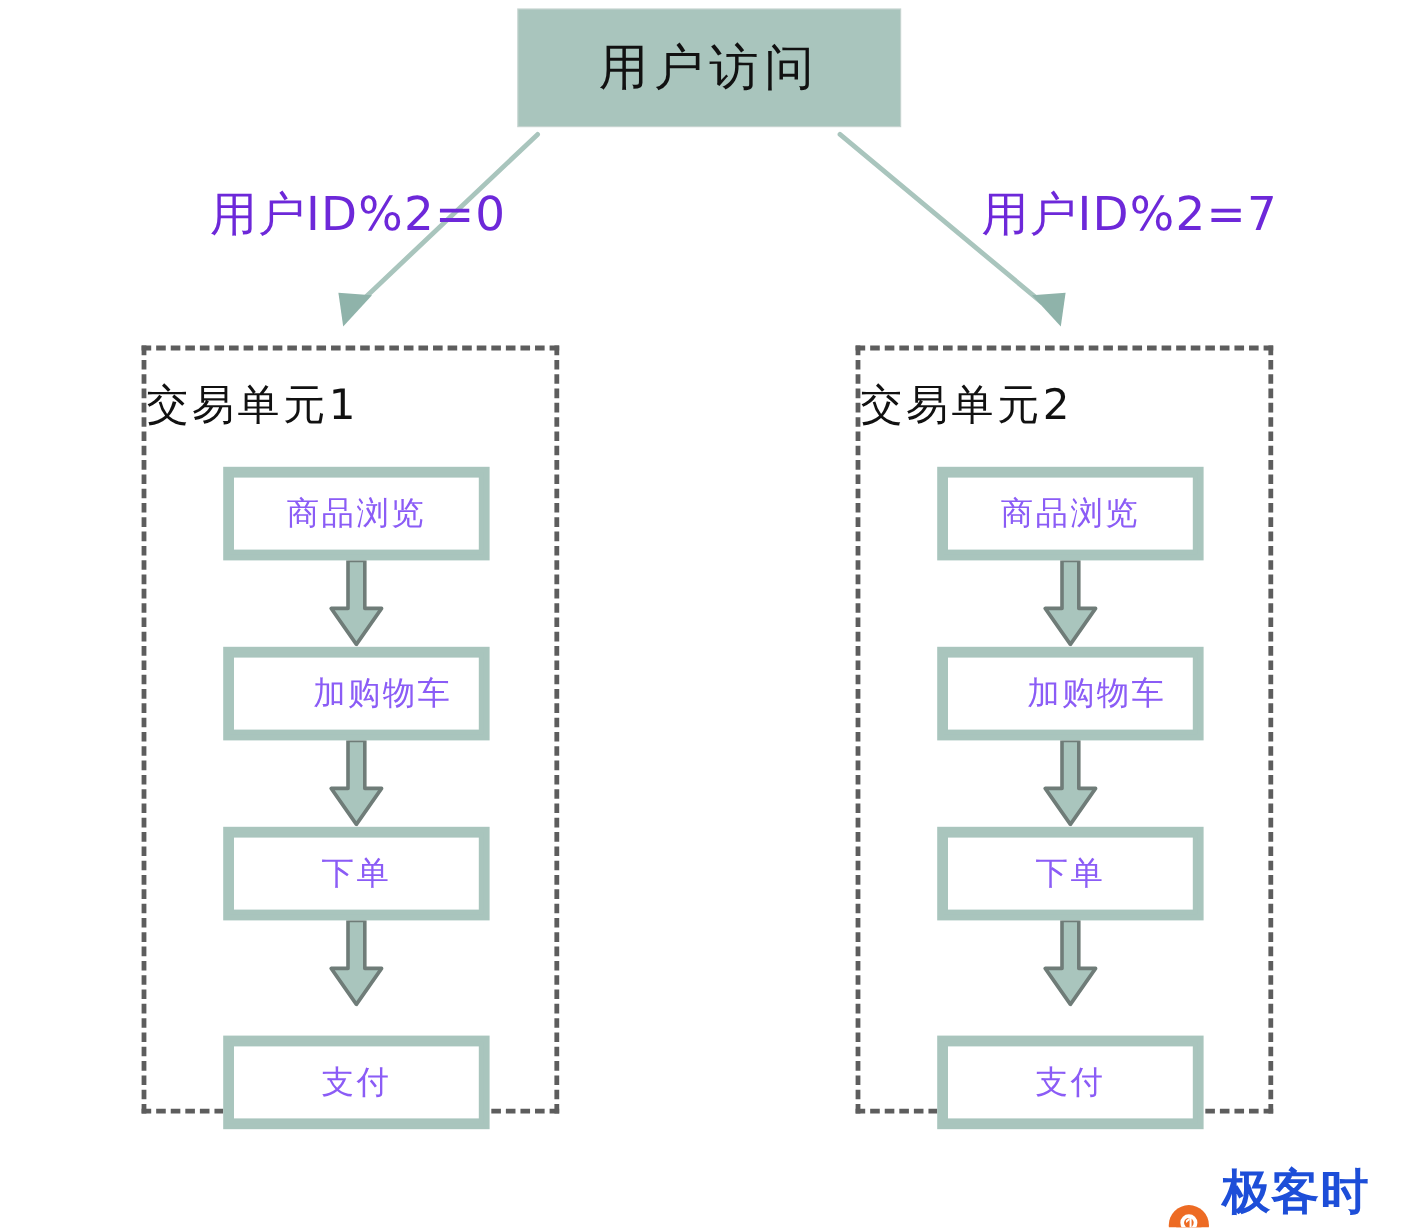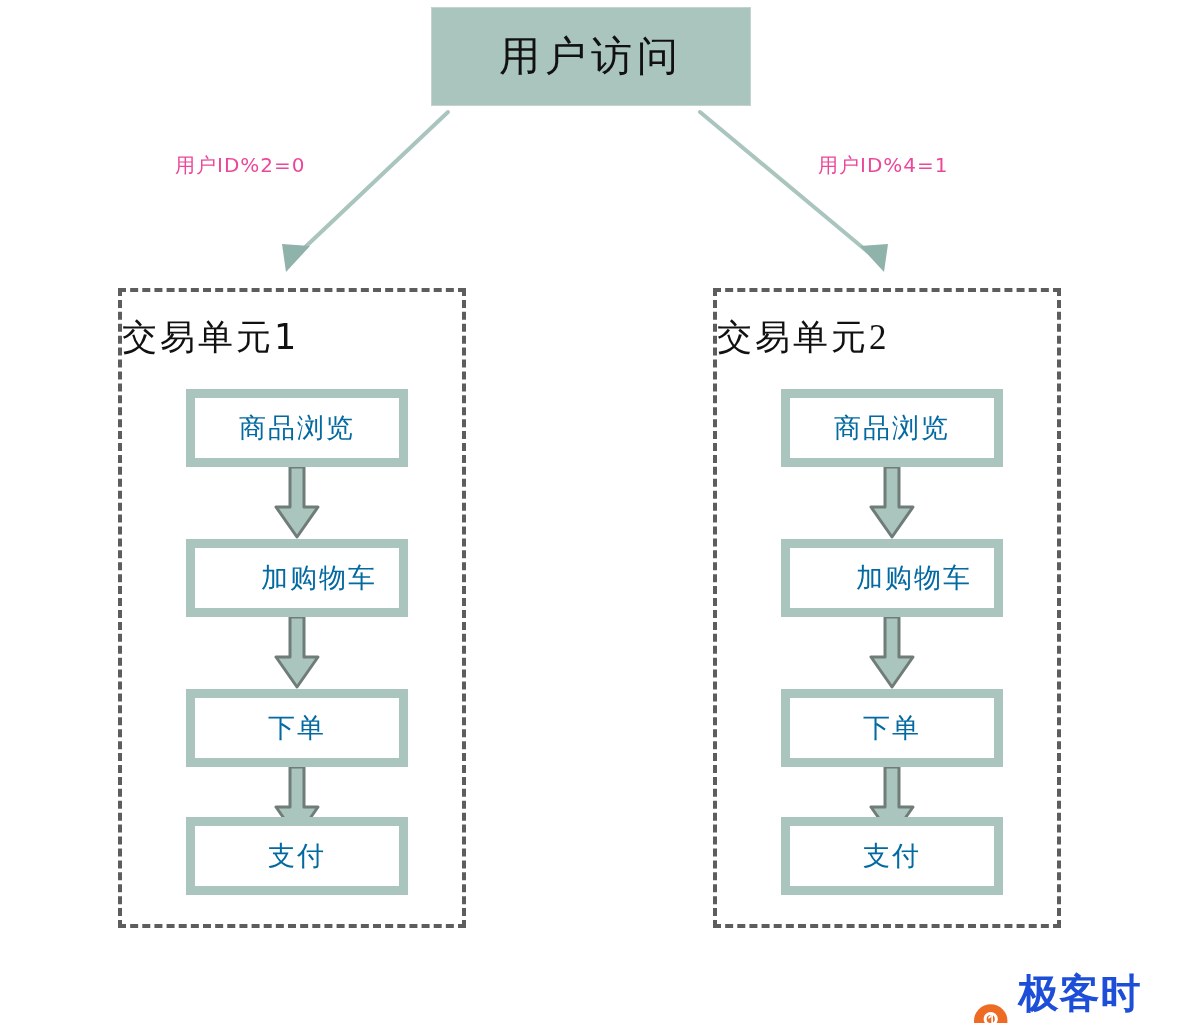--- a/index.html
+++ b/index.html
@@ -35,22 +35,22 @@
   .root-box .label {
     font-size: 41px;
     color: #111111;
     letter-spacing: 5px;
     font-weight: 500;
   }
 
   
   .cond-label {
     position: absolute;
-    font-size: 20px;
-    color: #ec4899;
+    font-size: 39px;
+    color: #6d28d9;
     letter-spacing: 1px;
     white-space: nowrap;
   }
   .cond-left  { left: 175px; top: 152px; }
   .cond-right { left: 818px; top: 152px; }
 
   
   .connectors {
     position: absolute;
     left: 0; top: 0;
@@ -62,21 +62,21 @@
   
   .unit {
     position: absolute;
     top: 288px;
     width: 348px;
     height: 640px;
     border: 4px dashed #5d5d5d;
     box-sizing: border-box;
   }
   .unit-left  { left: 118px; }
-  .unit-right { left: 713px; font-family: Liberation Serif, serif; }
+  .unit-right { left: 713px; }
 
   .unit-title {
     position: absolute;
     top: 22px;
     left: 0;
     width: 100%;
     font-size: 35px;
     letter-spacing: 3px;
     color: #111111;
   }
@@ -98,28 +98,28 @@
   .step::before {
     content: "";
     position: absolute;
     left: -4px; right: -4px; top: -4px; bottom: -4px;
     border: 3px solid rgba(169,197,189,0.45);
     pointer-events: none;
   }
   .step .label {
     font-size: 27px;
     letter-spacing: 2px;
-    color: #0369a1;
+    color: #8b5cf6;
     position: relative;
     z-index: 2;
   }
   .step-1 { top: 97px; }
   .step-2 { top: 247px; padding-left: 44px; }
   .step-3 { top: 397px; }
-  .step-4 { top: 525px; }
+  .step-4 { top: 571px; }
 
   
   .block-arrow {
     position: absolute;
     left: 152px;
     width: 46px;
     height: 72px;
   }
   .arrow-1 { top: 175px; }
   .arrow-2 { top: 325px; }
@@ -157,21 +157,21 @@
       <polygon points="286,272 310,246 282,244" fill="#8fb3aa"></polygon>
     </g>
 
     <g>
       <line x1="700" y1="112" x2="868" y2="252" stroke="#a9c5bd" stroke-width="4" stroke-linecap="round"></line>
       <polygon points="884,272 860,246 888,244" fill="#8fb3aa"></polygon>
     </g>
   </svg>
 
   <div class="cond-label cond-left">用户ID%2=0</div>
-  <div class="cond-label cond-right">用户ID%4=1</div>
+  <div class="cond-label cond-right">用户ID%2=7</div>
 
   <div class="unit unit-left">
     <div class="unit-title">交易单元1</div>
 
     <div class="step step-1">
       <span class="label">商品浏览</span>
     </div>
 
     <svg class="block-arrow arrow-1" viewBox="0 0 46 72" xmlns="http://www.w3.org/2000/svg">
       <polygon points="16,0 30,0 30,40 44,40 23,70 2,40 16,40" fill="#a9c5bd" stroke="#6f7c78" stroke-width="3" stroke-linejoin="round"></polygon>

